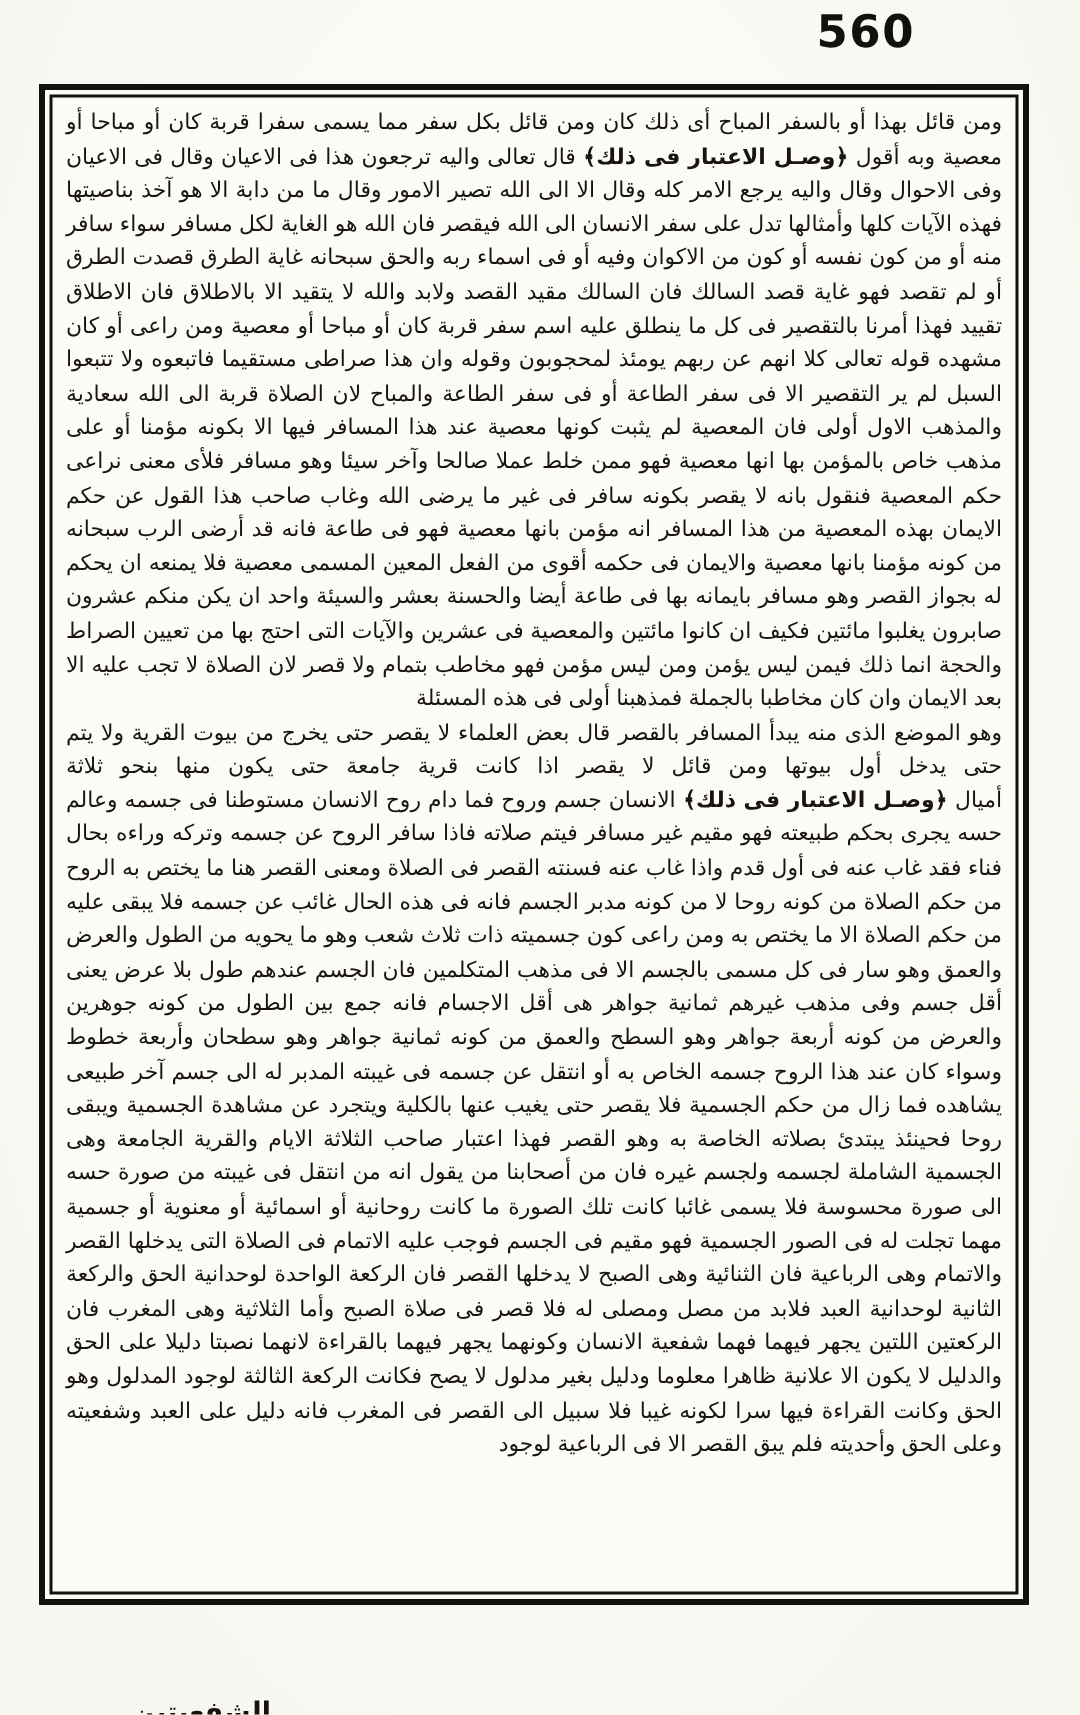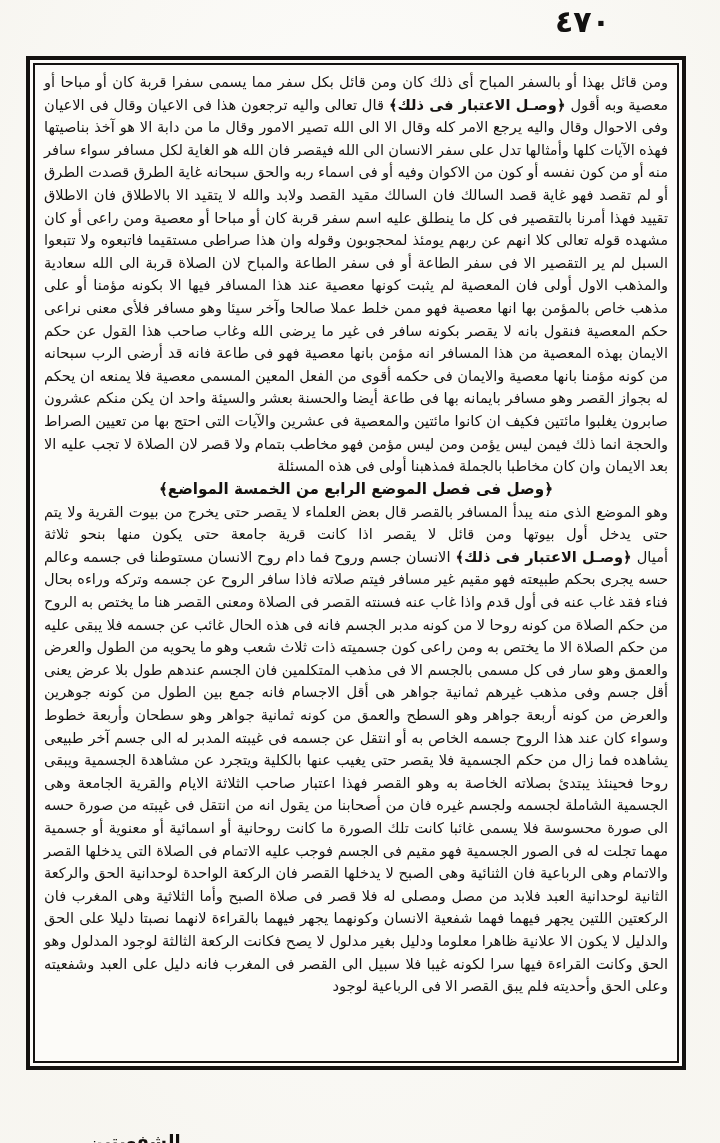--- a/index.html
+++ b/index.html
@@ -74,28 +74,27 @@
     font-weight:bold;
     direction:rtl;
     color:#14110e;
   }
 </style>
 </head>
 <body>
 
 <div class="page">
 
-  <div class="page-number">٤٧٠</div>
+  <div class="page-number">560</div>
 
   <div class="frame">
     <div class="frame-inner">
 
       <p class="body-text"><span>ومن قائل بهذا أو بالسفر المباح أى ذلك كان ومن قائل بكل سفر مما يسمى سفرا قربة كان أو مباحا أو معصية وبه أقول</span><span class="inline-heading">﴿وصـل الاعتبار فى ذلك﴾</span><span>قال تعالى واليه ترجعون هذا فى الاعيان وقال فى الاعيان وفى الاحوال وقال واليه يرجع الامر كله وقال الا الى الله تصير الامور وقال ما من دابة الا هو آخذ بناصيتها فهذه الآيات كلها وأمثالها تدل على سفر الانسان الى الله فيقصر فان الله هو الغاية لكل مسافر سواء سافر منه أو من كون نفسه أو كون من الاكوان وفيه أو فى اسماء ربه والحق سبحانه غاية الطرق قصدت الطرق أو لم تقصد فهو غاية قصد السالك فان السالك مقيد القصد ولابد والله لا يتقيد الا بالاطلاق فان الاطلاق تقييد فهذا أمرنا بالتقصير فى كل ما ينطلق عليه اسم سفر قربة كان أو مباحا أو معصية ومن راعى أو كان مشهده قوله تعالى كلا انهم عن ربهم يومئذ لمحجوبون وقوله وان هذا صراطى مستقيما فاتبعوه ولا تتبعوا السبل لم ير التقصير الا فى سفر الطاعة أو فى سفر الطاعة والمباح لان الصلاة قربة الى الله سعادية والمذهب الاول أولى فان المعصية لم يثبت كونها معصية عند هذا المسافر فيها الا بكونه مؤمنا أو على مذهب خاص بالمؤمن بها انها معصية فهو ممن خلط عملا صالحا وآخر سيئا وهو مسافر فلأى معنى نراعى حكم المعصية فنقول بانه لا يقصر بكونه سافر فى غير ما يرضى الله وغاب صاحب هذا القول عن حكم الايمان بهذه المعصية من هذا المسافر انه مؤمن بانها معصية فهو فى طاعة فانه قد أرضى الرب سبحانه من كونه مؤمنا بانها معصية والايمان فى حكمه أقوى من الفعل المعين المسمى معصية فلا يمنعه ان يحكم له بجواز القصر وهو مسافر بايمانه بها فى طاعة أيضا والحسنة بعشر والسيئة واحد ان يكن منكم عشرون صابرون يغلبوا مائتين فكيف ان كانوا مائتين والمعصية فى عشرين والآيات التى احتج بها من تعيين الصراط والحجة انما ذلك فيمن ليس يؤمن ومن ليس مؤمن فهو مخاطب بتمام ولا قصر لان الصلاة لا تجب عليه الا بعد الايمان وان كان مخاطبا بالجملة فمذهبنا أولى فى هذه المسئلة</span></p>
 
-      <p class="centered-heading">﴿وصل فى فصل الموضع الرابع من الخمسة المواضع﴾</p>
 
       <p class="body-text"><span>وهو الموضع الذى منه يبدأ المسافر بالقصر قال بعض العلماء لا يقصر حتى يخرج من بيوت القرية ولا يتم حتى يدخل أول بيوتها ومن قائل لا يقصر اذا كانت قرية جامعة حتى يكون منها بنحو ثلاثة أميال</span><span class="inline-heading">﴿وصـل الاعتبار فى ذلك﴾</span><span>الانسان جسم وروح فما دام روح الانسان مستوطنا فى جسمه وعالم حسه يجرى بحكم طبيعته فهو مقيم غير مسافر فيتم صلاته فاذا سافر الروح عن جسمه وتركه وراءه بحال فناء فقد غاب عنه فى أول قدم واذا غاب عنه فسنته القصر فى الصلاة ومعنى القصر هنا ما يختص به الروح من حكم الصلاة من كونه روحا لا من كونه مدبر الجسم فانه فى هذه الحال غائب عن جسمه فلا يبقى عليه من حكم الصلاة الا ما يختص به ومن راعى كون جسميته ذات ثلاث شعب وهو ما يحويه من الطول والعرض والعمق وهو سار فى كل مسمى بالجسم الا فى مذهب المتكلمين فان الجسم عندهم طول بلا عرض يعنى أقل جسم وفى مذهب غيرهم ثمانية جواهر هى أقل الاجسام فانه جمع بين الطول من كونه جوهرين والعرض من كونه أربعة جواهر وهو السطح والعمق من كونه ثمانية جواهر وهو سطحان وأربعة خطوط وسواء كان عند هذا الروح جسمه الخاص به أو انتقل عن جسمه فى غيبته المدبر له الى جسم آخر طبيعى يشاهده فما زال من حكم الجسمية فلا يقصر حتى يغيب عنها بالكلية ويتجرد عن مشاهدة الجسمية ويبقى روحا فحينئذ يبتدئ بصلاته الخاصة به وهو القصر فهذا اعتبار صاحب الثلاثة الايام والقرية الجامعة وهى الجسمية الشاملة لجسمه ولجسم غيره فان من أصحابنا من يقول انه من انتقل فى غيبته من صورة حسه الى صورة محسوسة فلا يسمى غائبا كانت تلك الصورة ما كانت روحانية أو اسمائية أو معنوية أو جسمية مهما تجلت له فى الصور الجسمية فهو مقيم فى الجسم فوجب عليه الاتمام فى الصلاة التى يدخلها القصر والاتمام وهى الرباعية فان الثنائية وهى الصبح لا يدخلها القصر فان الركعة الواحدة لوحدانية الحق والركعة الثانية لوحدانية العبد فلابد من مصل ومصلى له فلا قصر فى صلاة الصبح وأما الثلاثية وهى المغرب فان الركعتين اللتين يجهر فيهما فهما شفعية الانسان وكونهما يجهر فيهما بالقراءة لانهما نصبتا دليلا على الحق والدليل لا يكون الا علانية ظاهرا معلوما ودليل بغير مدلول لا يصح فكانت الركعة الثالثة لوجود المدلول وهو الحق وكانت القراءة فيها سرا لكونه غيبا فلا سبيل الى القصر فى المغرب فانه دليل على العبد وشفعيته وعلى الحق وأحديته فلم يبق القصر الا فى الرباعية لوجود</span></p>
 
     </div>
   </div>
 
   <div class="catchword">الشفعيتين</div>
 
 </div>
 

